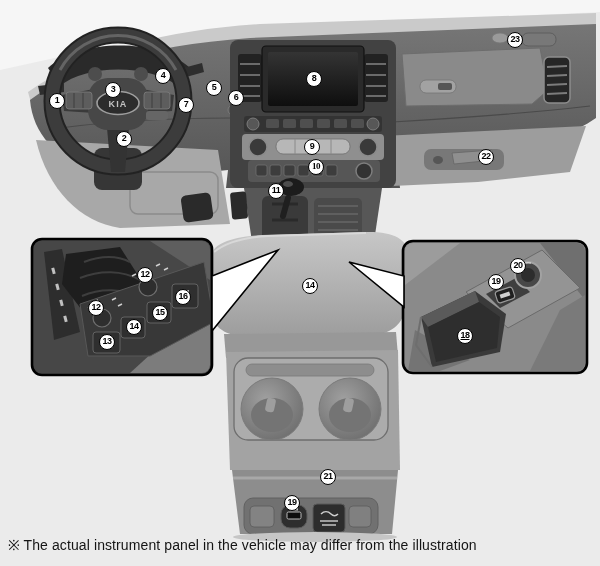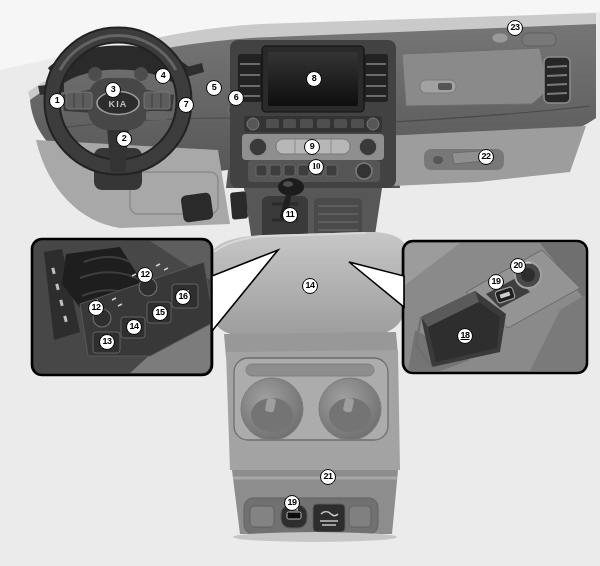--- a/index.html
+++ b/index.html
@@ -319,31 +319,32 @@
       <div class="callout" style="left: 57px; top: 101px;">1</div>
       <div class="callout" style="left: 124px; top: 139px;">2</div>
       <div class="callout" style="left: 113px; top: 90px;">3</div>
       <div class="callout" style="left: 163px; top: 76px;">4</div>
       <div class="callout" style="left: 214px; top: 88px;">5</div>
       <div class="callout" style="left: 236px; top: 98px;">6</div>
       <div class="callout" style="left: 186px; top: 105px;">7</div>
       <div class="callout" style="left: 314px; top: 79px;">8</div>
       <div class="callout" style="left: 312px; top: 147px;">9</div>
       <div class="callout" style="left: 316px; top: 167px; font-family: Liberation Serif, serif;">10</div>
-      <div class="callout" style="left: 290px; top: 191px; margin-top: 24px;">11</div>
+      <div class="callout" style="left: 276px; top: 191px;">11</div>
       <div class="callout" style="left: 145px; top: 275px;">12</div>
       <div class="callout" style="left: 96px; top: 308px;">12</div>
       <div class="callout" style="left: 107px; top: 342px;">13</div>
       <div class="callout" style="left: 134px; top: 327px;">14</div>
       <div class="callout" style="left: 160px; top: 313px;">15</div>
       <div class="callout" style="left: 183px; top: 297px;">16</div>
       <div class="callout" style="left: 310px; top: 286px;">14</div>
       <div class="callout" style="left: 465px; top: 336px; text-decoration: underline;">18</div>
       <div class="callout" style="left: 496px; top: 282px;">19</div>
       <div class="callout" style="left: 518px; top: 266px;">20</div>
       <div class="callout" style="left: 292px; top: 503px;">19</div>
       <div class="callout" style="left: 328px; top: 477px;">21</div>
       <div class="callout" style="left: 486px; top: 157px;">22</div>
-      <div class="callout" style="left: 515px; top: 28px;">23</div>
+      <div class="callout" style="left: 515px; top: 40px;">23</div>
     </div>
 
+<div class="caption">※ The actual instrument panel in the vehicle may differ from the illustration</div>
 
 </div>
 
 </body></html>

